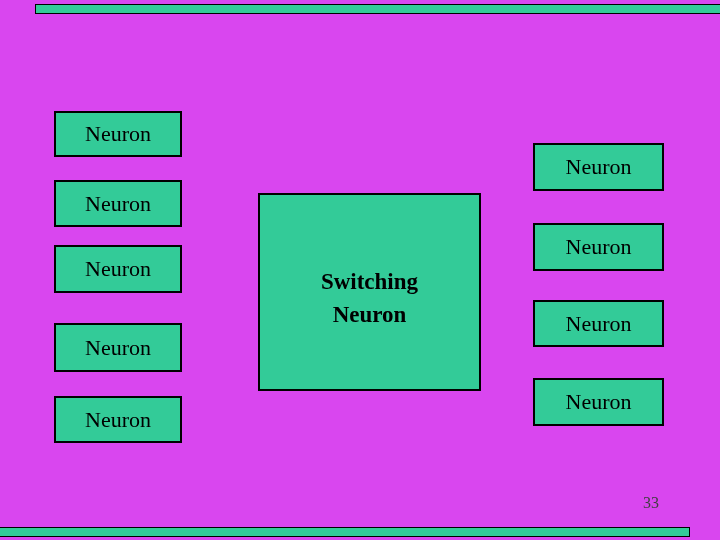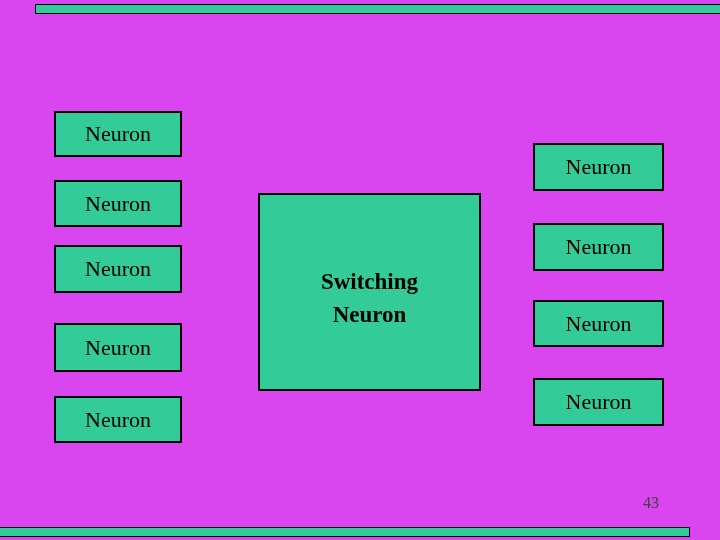--- a/index.html
+++ b/index.html
@@ -102,15 +102,15 @@
   <div class="shape fill" style="left: 533px; top: 223px; width: 131px; height: 48px; background-color: rgb(51, 203, 152); border-color: rgb(0, 0, 0);">
     <span class="neuron-label">Neuron</span>
   </div>
   <div class="shape fill" style="left: 533px; top: 300px; width: 131px; height: 47px; background-color: rgb(51, 203, 152); border-color: rgb(0, 0, 0);">
     <span class="neuron-label">Neuron</span>
   </div>
   <div class="shape fill" style="left: 533px; top: 378px; width: 131px; height: 48px; background-color: rgb(51, 203, 152); border-color: rgb(0, 0, 0);">
     <span class="neuron-label">Neuron</span>
   </div>
 
-  <div class="page-number">43</div>
+  <div class="page-number">33</div>
 
 </div>
 
 </body></html>

